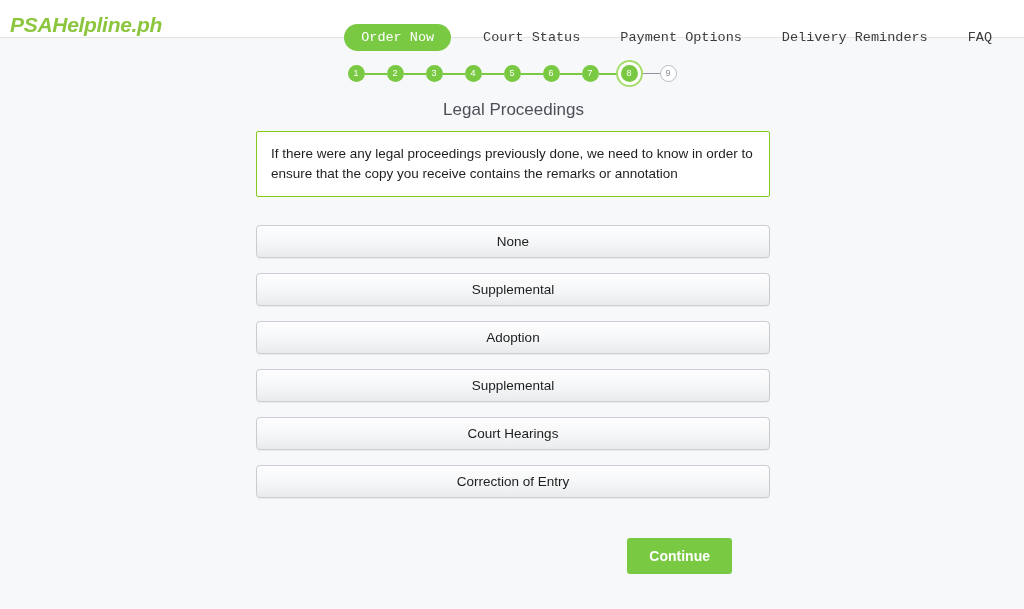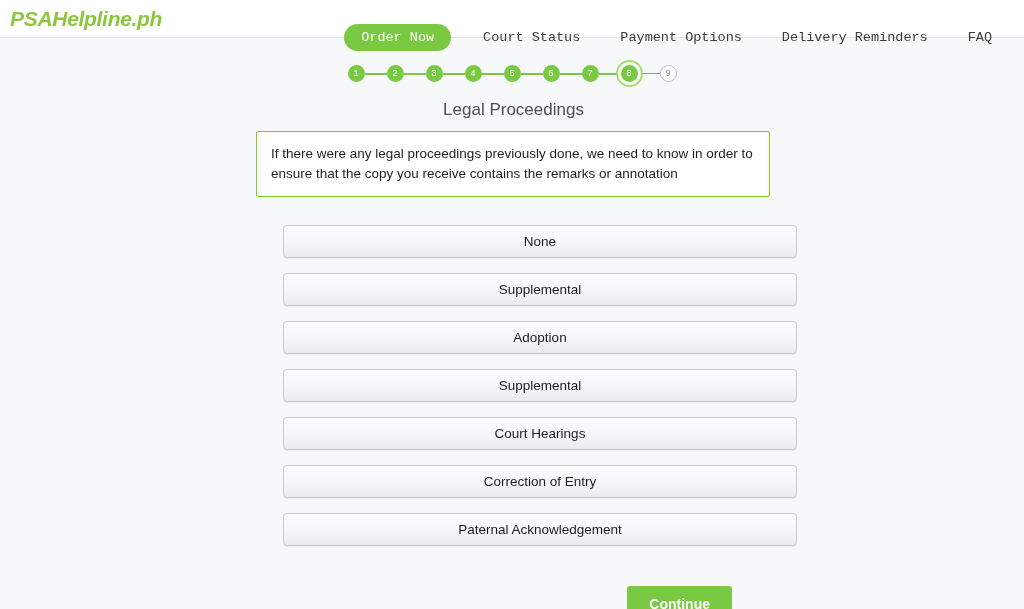--- a/index.html
+++ b/index.html
@@ -14,21 +14,21 @@
     font-family: "Liberation Sans", sans-serif;
     -webkit-font-smoothing: antialiased;
   }
 
   
   .site-header {
     height: 38px;
     background: #ffffff;
     border-bottom: 1px solid #e2e4e8;
     display: flex;
-    align-items: center;
+    align-items: flex-end;
     box-sizing: border-box;
     position: relative;
   }
   .logo {
     margin-left: 10px;
     font-size: 21px;
     font-weight: bold;
     font-style: italic;
     color: #8cc63e;
     letter-spacing: -0.3px;
@@ -153,21 +153,20 @@
     border-radius: 4px;
     background: linear-gradient(to bottom, #fdfdfe 0%, #f7f8f9 45%, #e9ebee 100%);
     box-shadow: inset 0 1px 0 #ffffff, 0 1px 1px rgba(0,0,0,0.05);
     font-family: "Liberation Sans", sans-serif;
     font-size: 13.5px;
     color: #1d1d1d;
     text-align: center;
     line-height: 31px;
     cursor: pointer;
     padding: 0;
-    margin-left: 27px;
   }
 
   
   .footer-actions {
     margin-top: 40px;
     display: flex;
     justify-content: flex-end;
     width: 514px;
     padding-right: 38px;
     box-sizing: border-box;
@@ -225,21 +224,20 @@
 
     <div class="info-box">If there were any legal proceedings previously done, we need to know in order to ensure that the copy you receive contains the remarks or annotation</div>
 
     <div class="options">
       <button class="option-btn">None</button>
       <button class="option-btn">Supplemental</button>
       <button class="option-btn">Adoption</button>
       <button class="option-btn">Supplemental</button>
       <button class="option-btn">Court Hearings</button>
       <button class="option-btn">Correction of Entry</button>
-      <button class="option-btn">Paternal Acknowledgement</button>
     </div>
 
     <div class="footer-actions">
       <button class="continue-btn">Continue</button>
     </div>
 
   </div>
 </div>
 
 </body></html>

